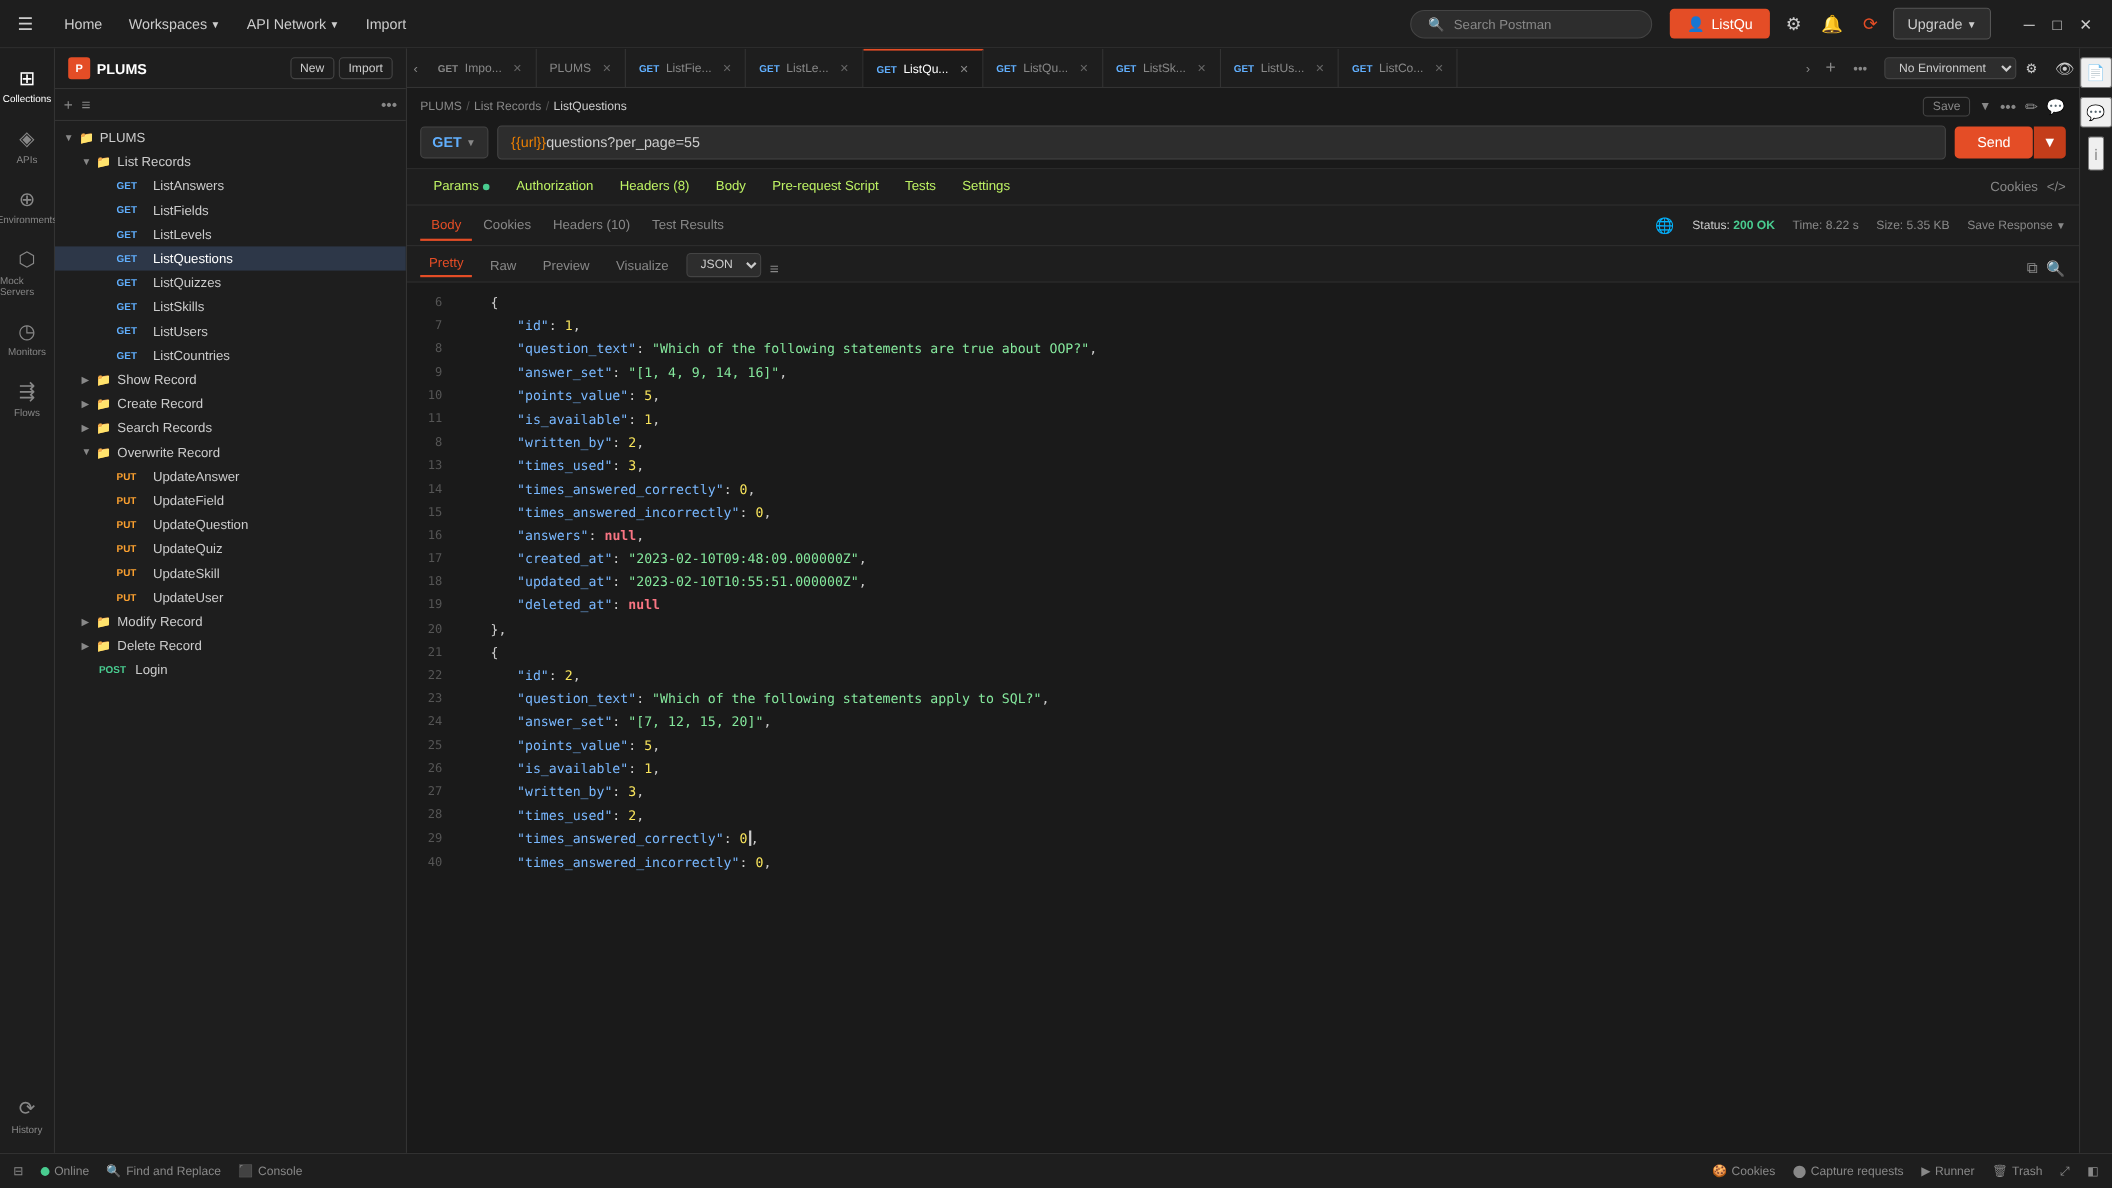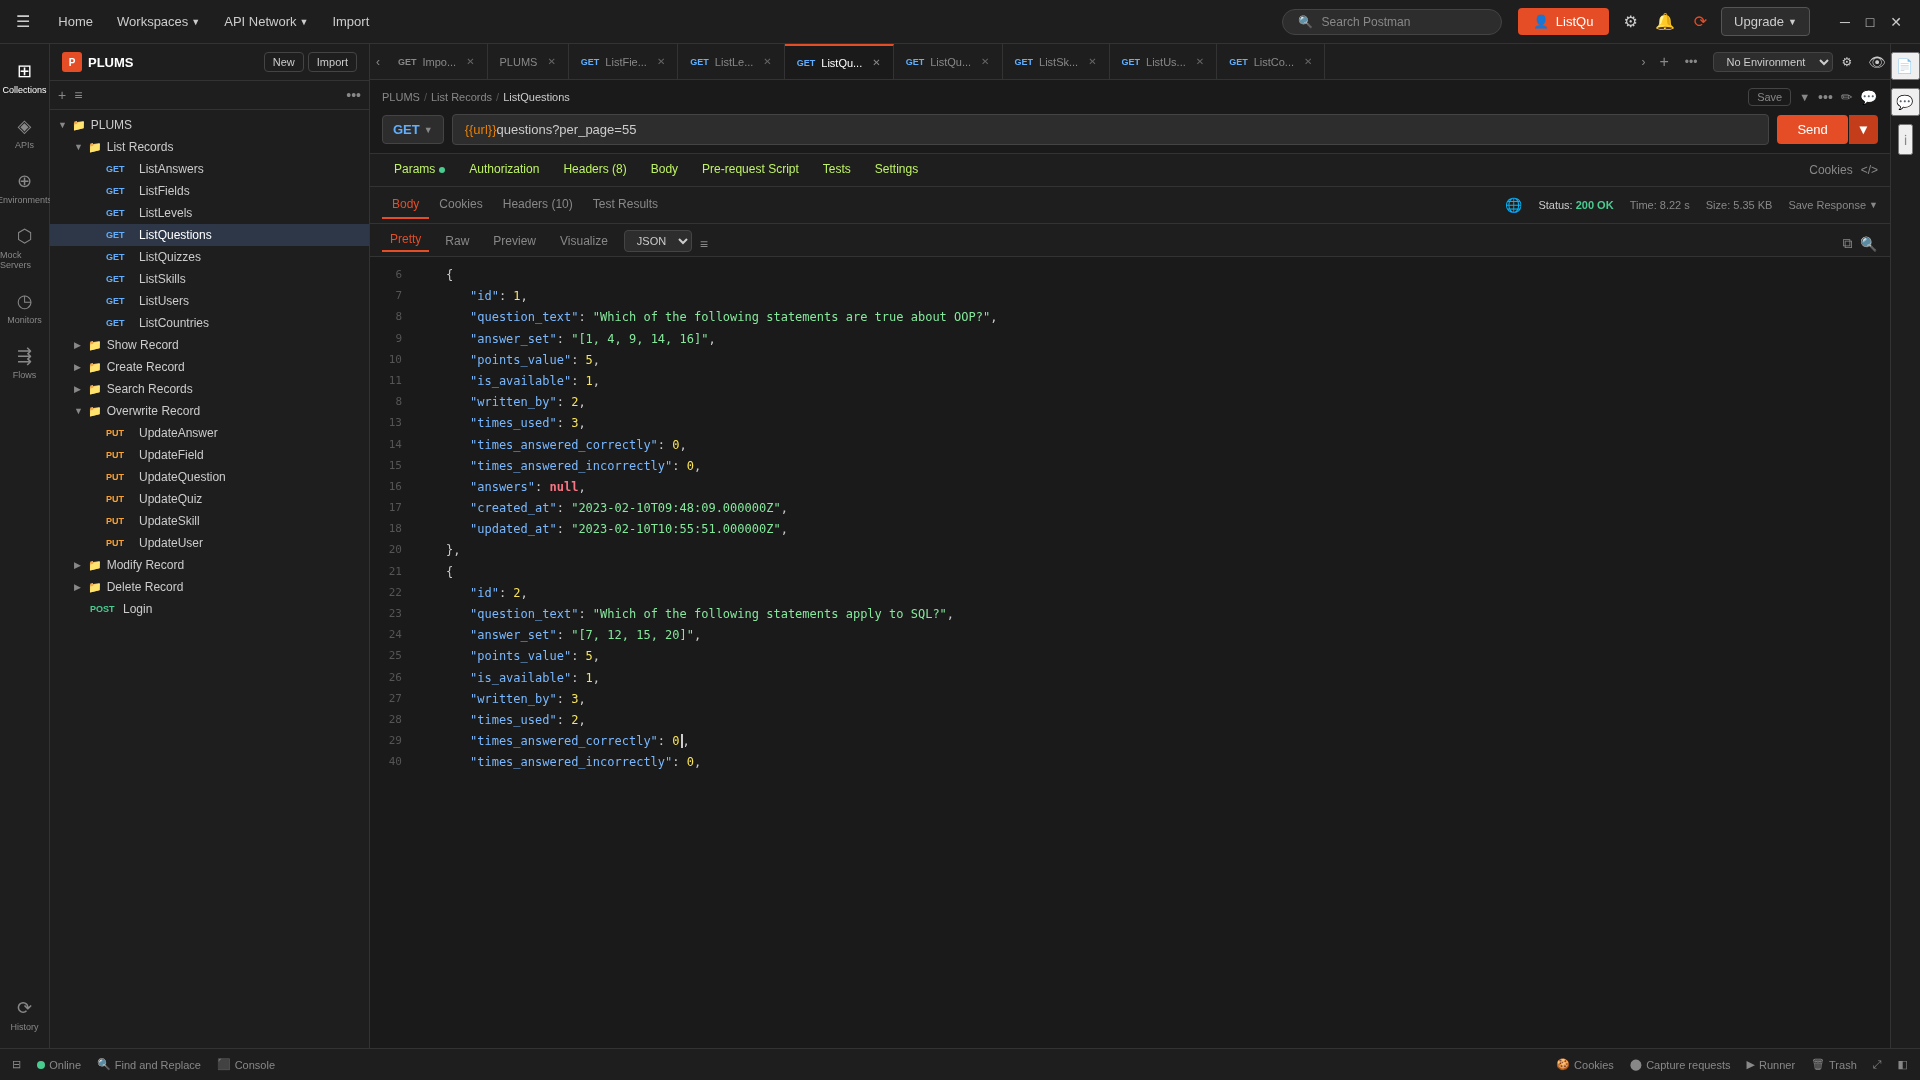--- a/index.html
+++ b/index.html
@@ -555,20 +555,24 @@
       </div>
       <div class="json-line">
         <span class="line-num">17</span>
         <span style="padding-left:48px"><span class="json-key">"created_at"</span><span class="json-bracket">: </span><span class="json-string">"2023-02-10T09:48:09.000000Z"</span><span class="json-comma">,</span></span>
       </div>
       <div class="json-line">
         <span class="line-num">18</span>
         <span style="padding-left:48px"><span class="json-key">"updated_at"</span><span class="json-bracket">: </span><span class="json-string">"2023-02-10T10:55:51.000000Z"</span><span class="json-comma">,</span></span>
       </div>
       <div class="json-line">
+        <span class="line-num">19</span>
+        <span style="padding-left:48px"><span class="json-key">"deleted_at"</span><span class="json-bracket">: </span><span class="json-null">null</span></span>
+      </div>
+      <div class="json-line">
         <span class="line-num">20</span>
         <span style="padding-left:24px"><span class="json-bracket">}</span><span class="json-comma">,</span></span>
       </div>
       <div class="json-line">
         <span class="line-num">21</span>
         <span style="padding-left:24px"><span class="json-bracket">{</span></span>
       </div>
       <div class="json-line">
         <span class="line-num">22</span>
         <span style="padding-left:48px"><span class="json-key">"id"</span><span class="json-bracket">: </span><span class="json-number">2</span><span class="json-comma">,</span></span>

